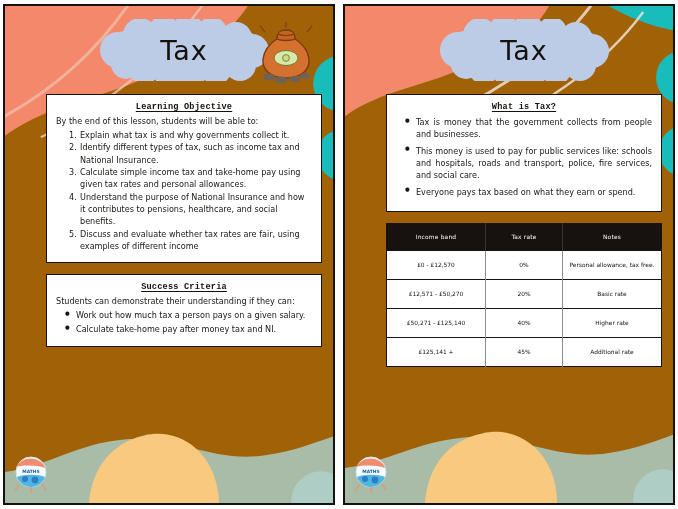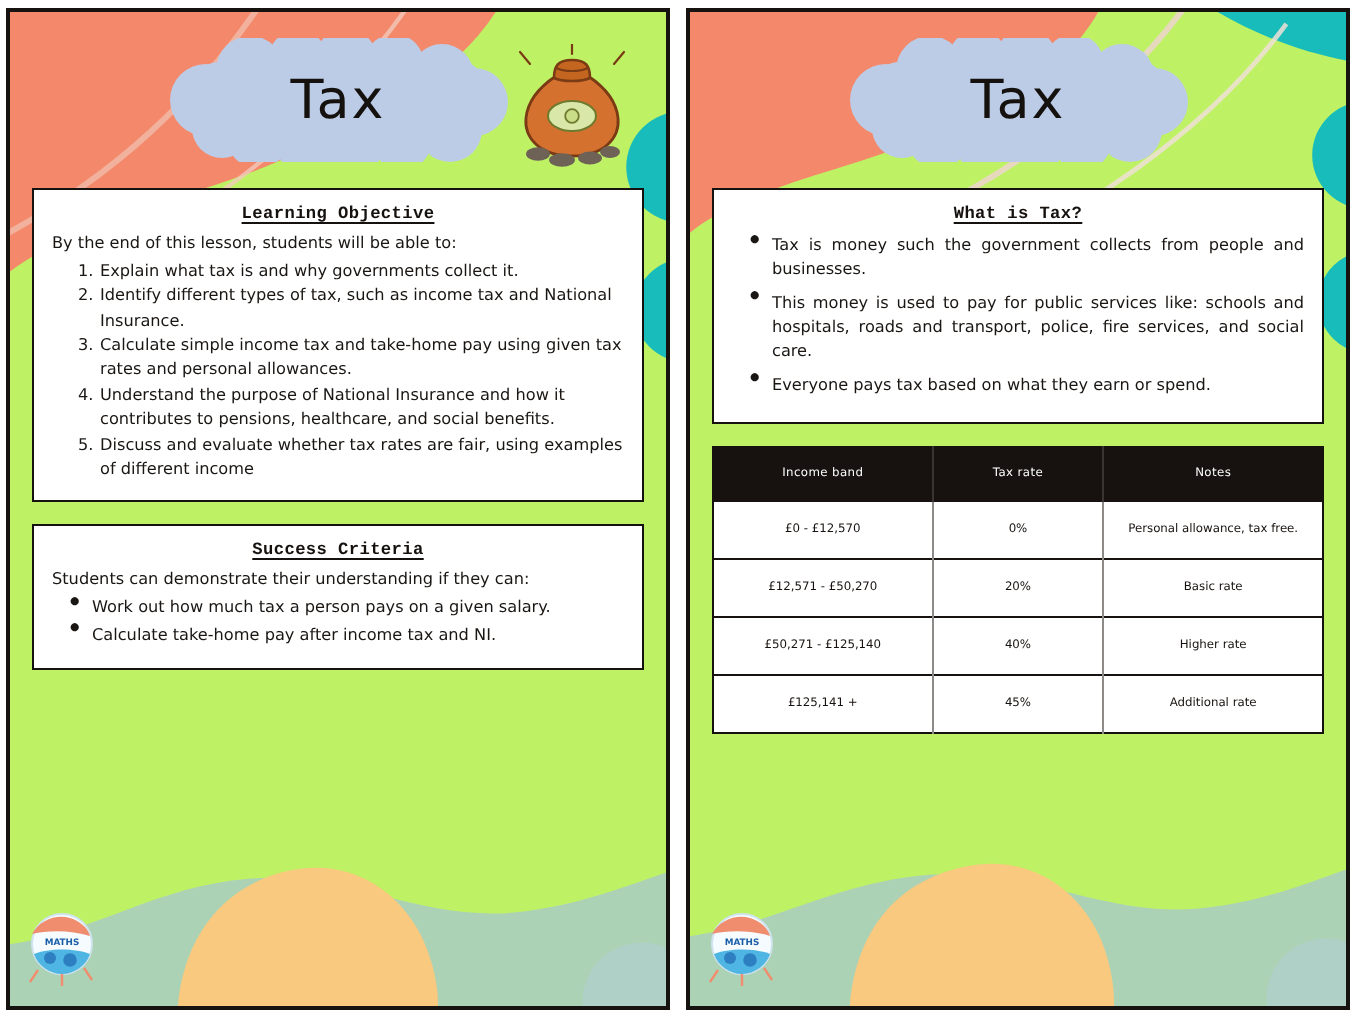--- a/index.html
+++ b/index.html
@@ -18,23 +18,24 @@
     inset: 0;
     display: flex;
     gap: 8px;
     padding: 4px 3px;
   }
 
   
   .page {
     position: relative;
     flex: 1 1 0;
-    background: #bef264;
+    background: #a16207;
     border: 2.5px solid #16120f;
     overflow: hidden;
+    padding-left: 30px;
   }
 
   
   .deco { position: absolute; inset: 0; overflow: hidden; pointer-events: none; }
   .deco svg { position: absolute; inset: 0; width: 100%; height: 100%; display: block; }
 
   
   .banner-zone {
     position: relative;
     height: 88px;
@@ -279,21 +280,21 @@
           <li>Understand the purpose of National Insurance and how it contributes to pensions, healthcare, and social benefits.</li>
           <li>Discuss and evaluate whether tax rates are fair, using examples of different income</li>
         </ol>
       </div>
 
       <div class="box">
         <div class="box-title">Success Criteria</div>
         <div class="lead justify">Students can demonstrate their understanding if they can:</div>
         <ul class="bullist">
           <li>Work out how much tax a person pays on a given salary.</li>
-          <li>Calculate take-home pay after income tax and NI.</li>
+          <li>Calculate take-home pay after money tax and NI.</li>
         </ul>
       </div>
     </div>
 
     <svg class="logo" viewBox="0 0 40 42">
       <circle cx="20" cy="21" r="15" fill="#F5FBFE" stroke="#CFE3EE" stroke-width="1"></circle>
       <path d="M5,16 C9,9 17,6 24,8 C29,9.5 33,13 34,17 C25,14 13,14 5,16 Z" fill="#EF8D6E"></path>
       <path d="M6,26 C13,23 27,23 34,26 C32,32 26,36 20,36 C14,36 8,32 6,26 Z" fill="#4FB6E3"></path>
       <circle cx="14" cy="28" r="3" fill="#2E7FC2"></circle>
       <circle cx="24" cy="29" r="3.4" fill="#2E7FC2"></circle>
@@ -348,21 +349,21 @@
         </svg>
         <span class="cloud-title">Tax</span>
       </div>
     </div>
 
     <div class="content">
 
       <div class="box">
         <div class="box-title">What is Tax?</div>
         <ul class="bullist loose">
-          <li>Tax is money such the government collects from people and businesses.</li>
+          <li>Tax is money that the government collects from people and businesses.</li>
           <li>This money is used to pay for public services like: schools and hospitals, roads and transport, police, fire services, and social care.</li>
           <li>Everyone pays tax based on what they earn or spend.</li>
         </ul>
       </div>
 
       <table class="tax-table">
         <colgroup>
             <col class="c1">
             <col class="c2">
             <col class="c3">

